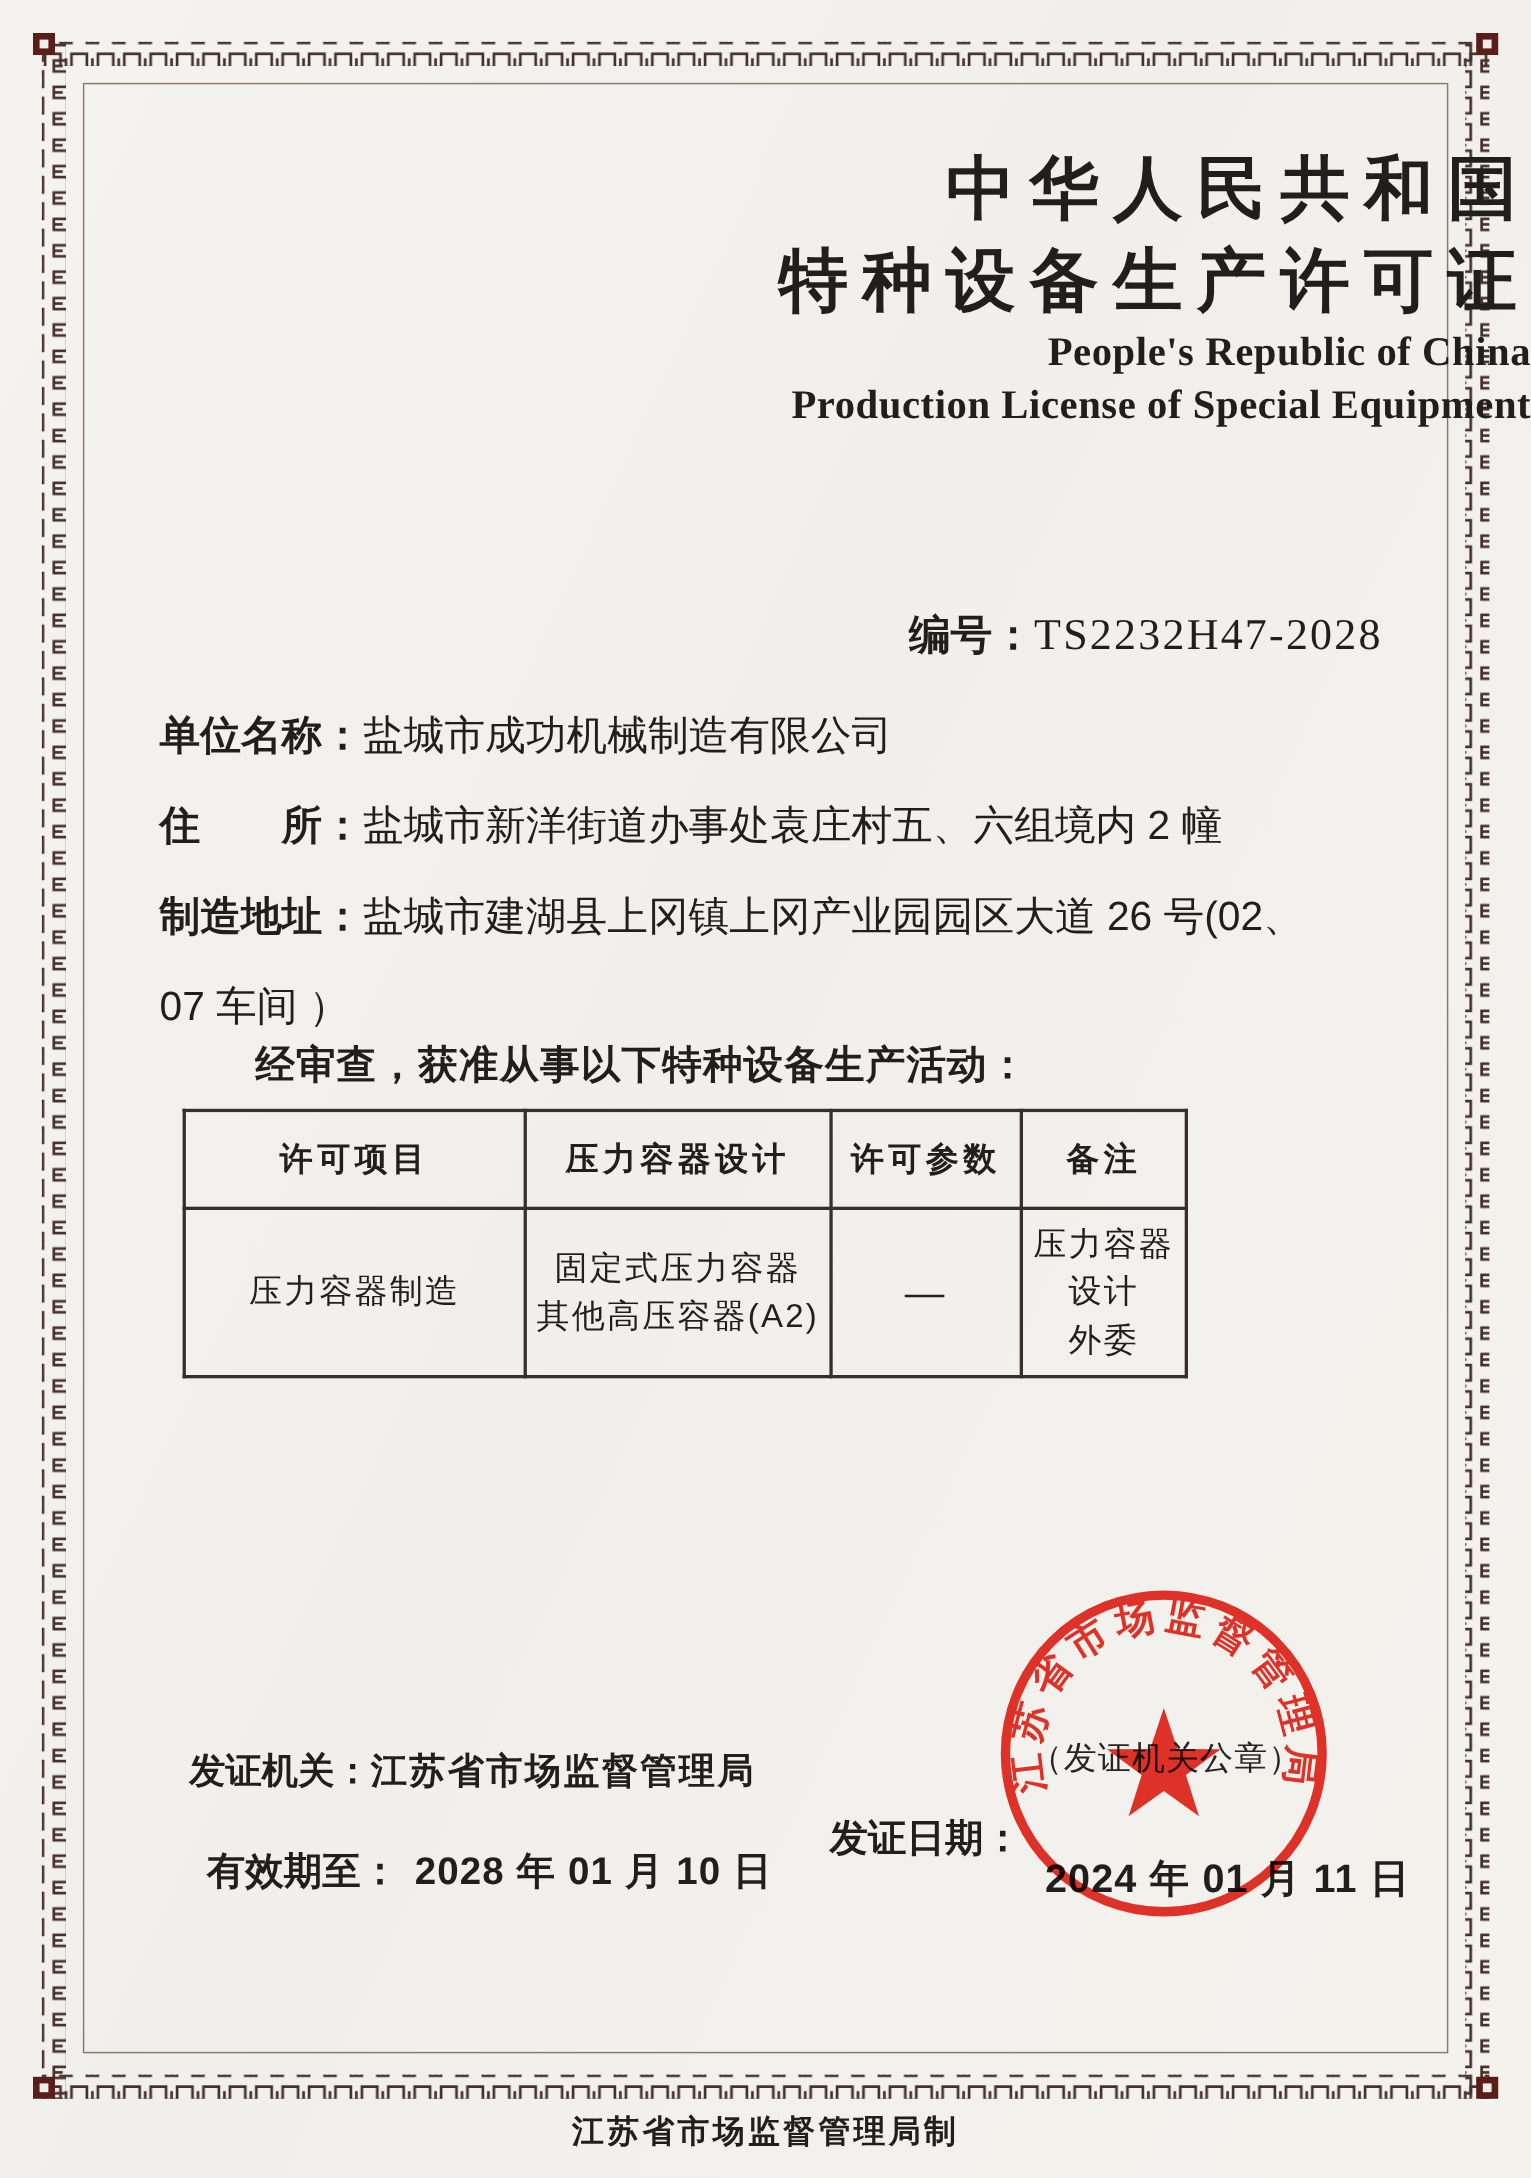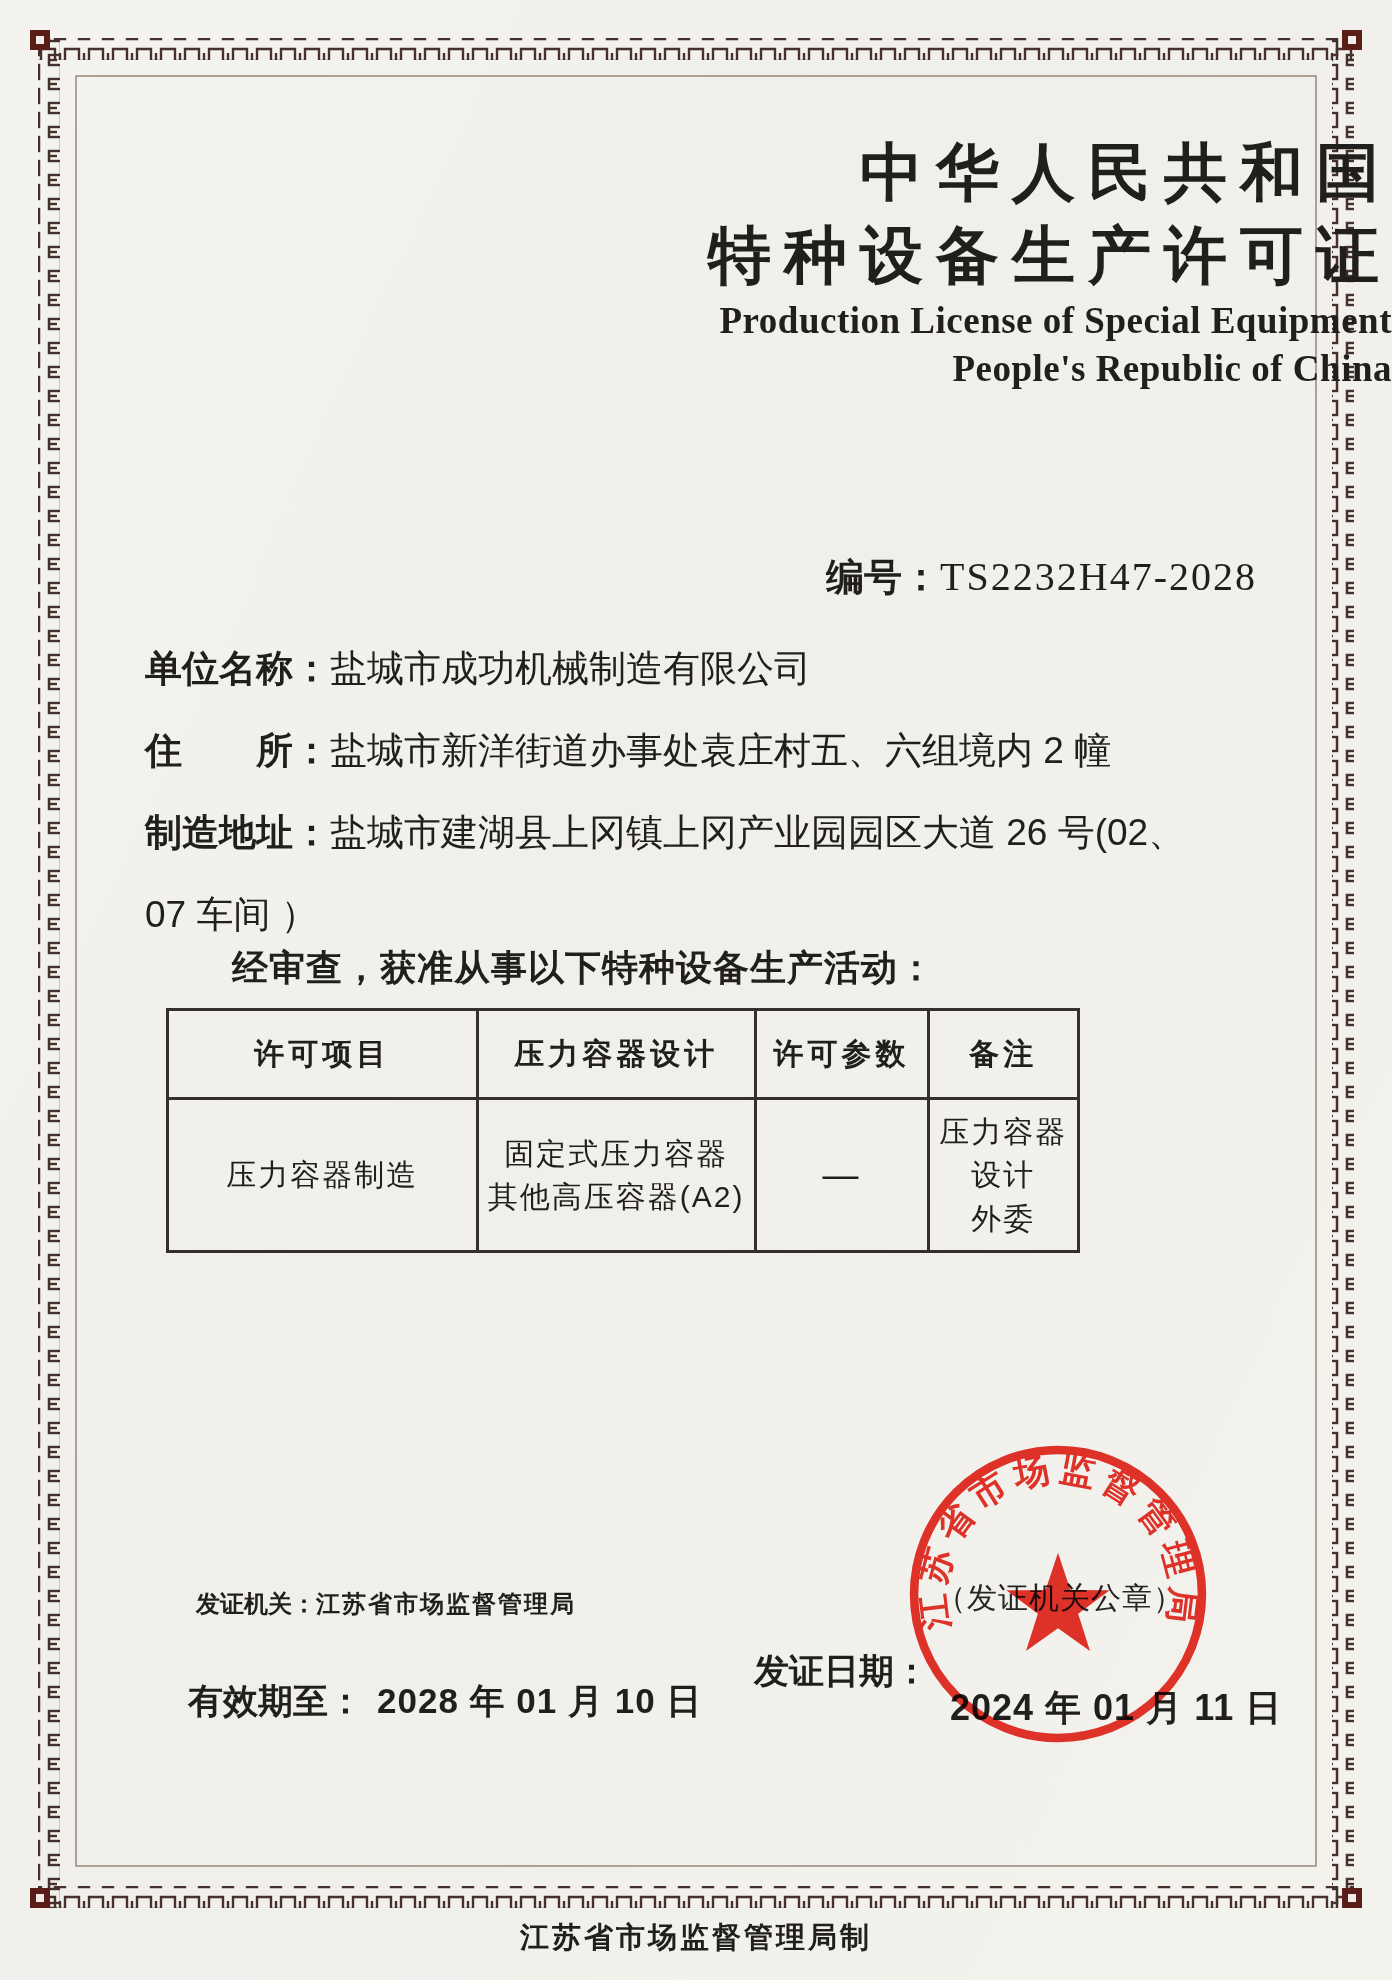--- a/index.html
+++ b/index.html
@@ -27,21 +27,21 @@
   .field-value{font-weight:400;}
 
   .approval{position:absolute;left:232px;top:944px;font-size:36px;font-weight:700;letter-spacing:1px;}
 
   .lic-table{position:absolute;left:166px;top:1008px;width:914px;border-collapse:collapse;table-layout:fixed;}
   .lic-table th,.lic-table td{border:3px solid #35302b;text-align:center;vertical-align:middle;padding:0;}
   .lic-table th{height:86px;font-size:30px;font-weight:600;letter-spacing:4px;}
   .lic-table td{height:150px;font-size:30px;font-weight:500;letter-spacing:2px;line-height:1.45;}
   .lic-table td.dash{font-size:36px;}
 
-  .issuer-line{position:absolute;left:196px;top:1588px;font-size:24px;white-space:nowrap;}
+  .issuer-line{position:absolute;left:172px;top:1588px;font-size:33px;white-space:nowrap;}
   .issuer-line .lab{font-weight:600;}
   .issuer-line .val{font-weight:700;letter-spacing:2px;}
 
   .valid-line{position:absolute;left:188px;top:1678px;font-size:35px;white-space:nowrap;}
   .valid-line .lab{font-weight:600;}
   .valid-line .val{font-weight:600;letter-spacing:1px;margin-left:14px;text-align:center;}
 
   .issue-date-label{position:absolute;left:754px;top:1648px;font-size:35px;font-weight:600;z-index:3;}
   .issue-date-value{position:absolute;left:950px;top:1684px;font-size:36px;font-weight:600;letter-spacing:1px;z-index:3;white-space:nowrap;}
 
@@ -86,22 +86,22 @@
       <rect x="1342" y="1888" width="20" height="20" fill="#5a1d17"></rect>
         <rect x="1348" y="1894" width="8" height="8" fill="#efeeea"></rect>
     </g>
   </svg>
 
   <div class="content">
 
     <div class="title-block">
       <div class="title-cn">中华人民共和国</div>
       <div class="title-cn">特种设备生产许可证</div>
+      <div class="title-en">People's Republic of China</div>
       <div class="title-en">Production License of Special Equipment</div>
-      <div class="title-en">People's Republic of China</div>
     </div>
 
     <div class="license-no">
       <span>编号：</span><span class="num">TS2232H47-2028</span>
     </div>
 
     <div class="fields">
       <div class="field-line">
         <span class="field-label">单位名称：</span>
         <span class="field-value">盐城市成功机械制造有限公司</span>

